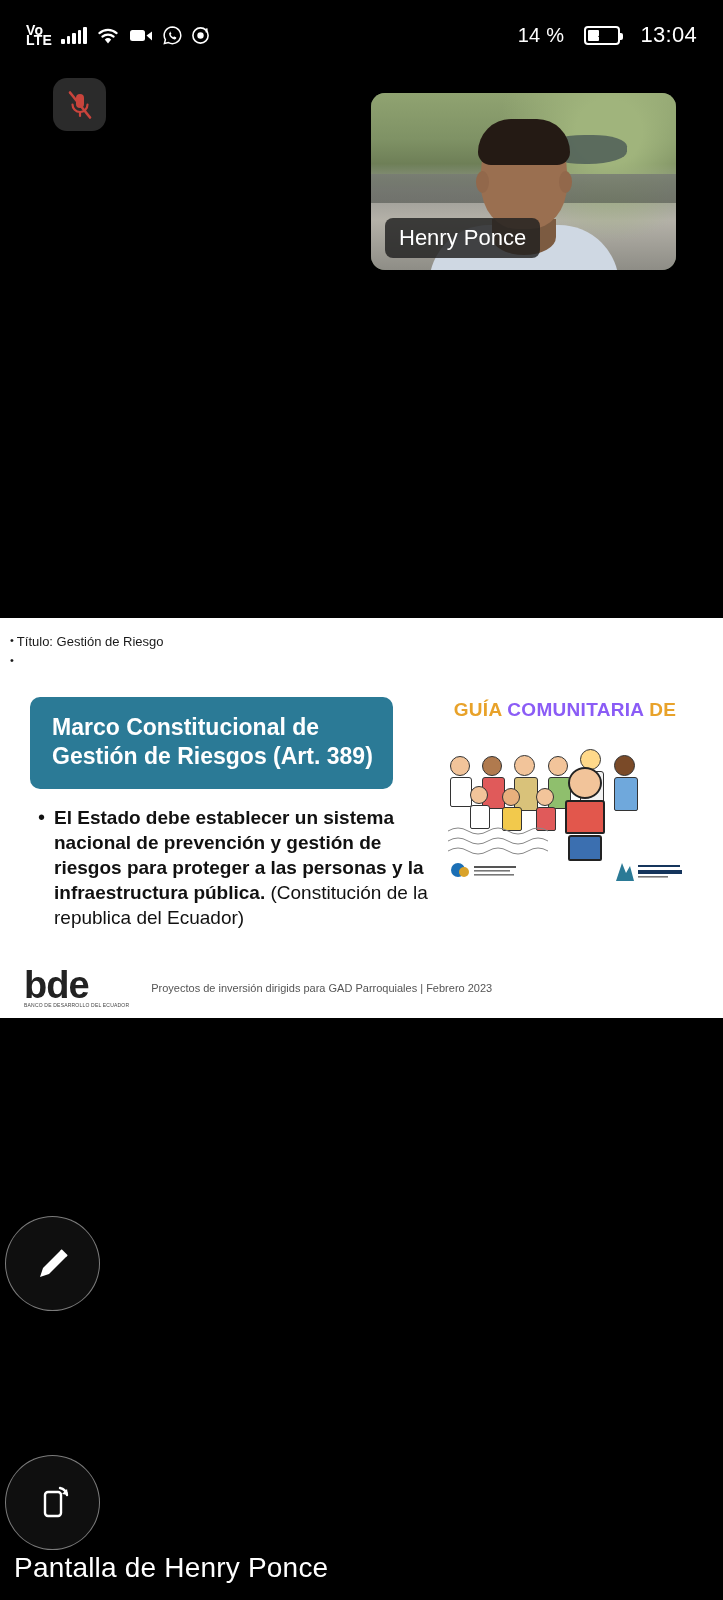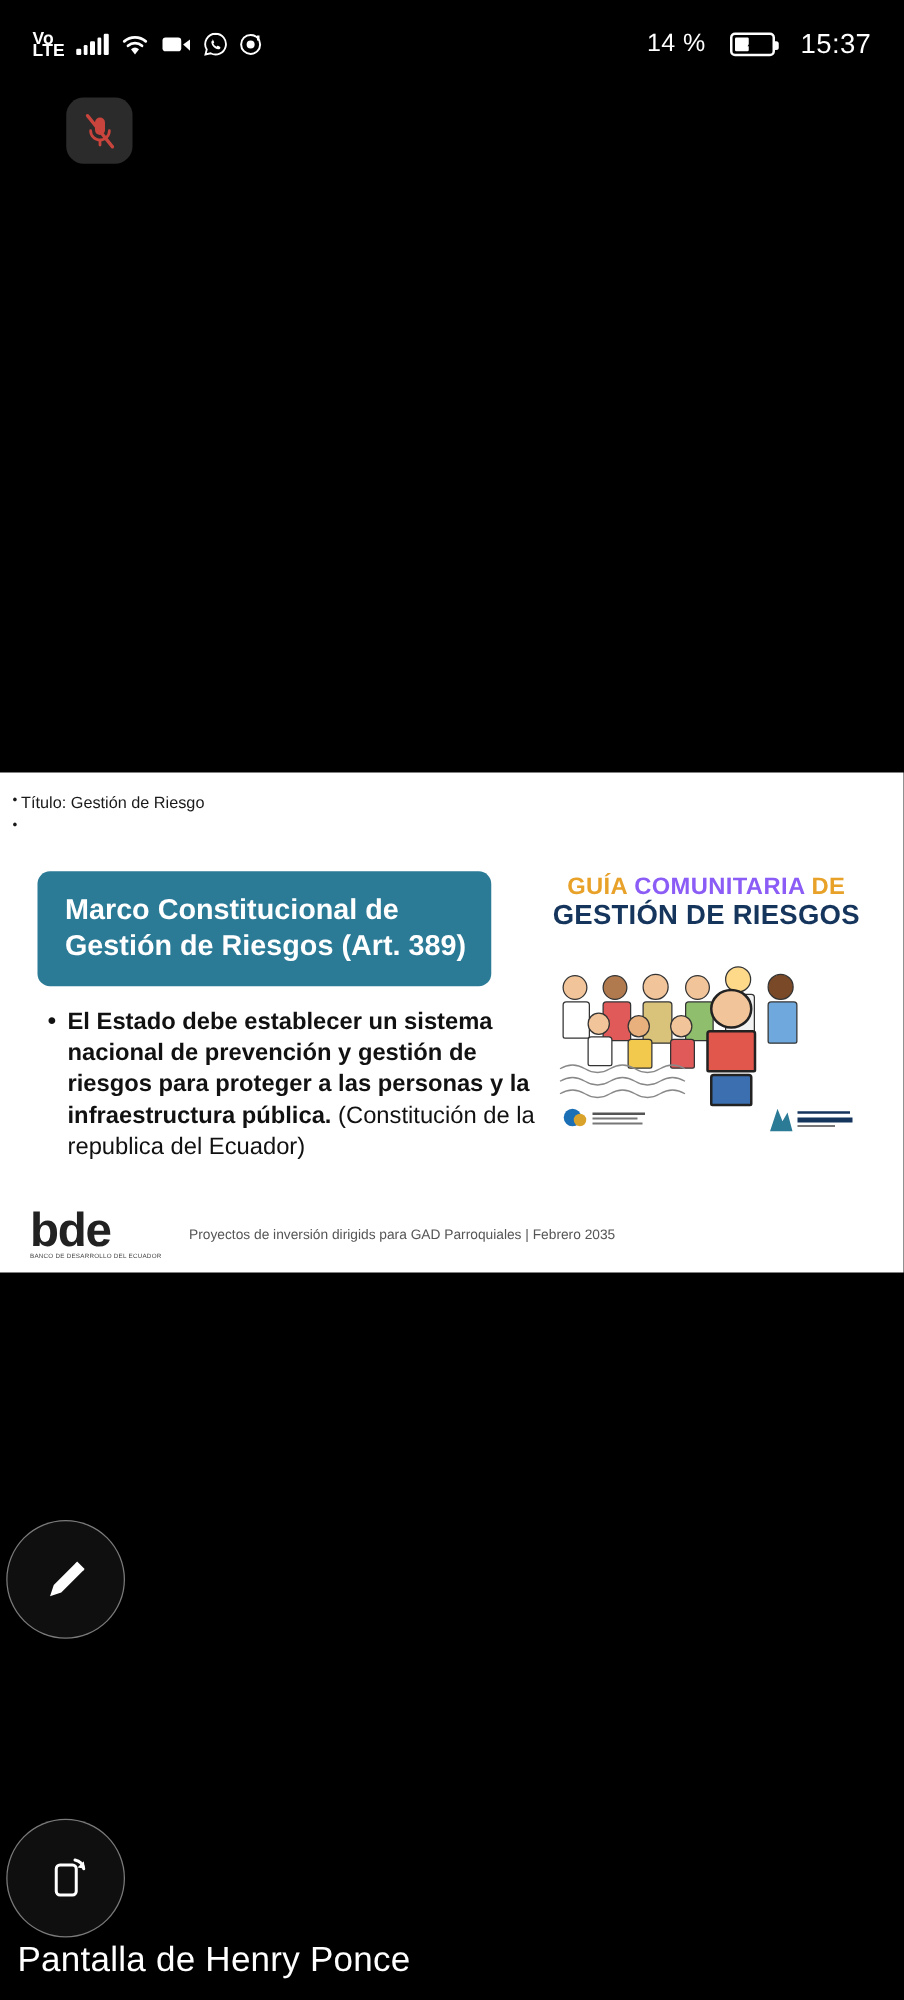--- a/index.html
+++ b/index.html
@@ -237,33 +237,47 @@
       </svg>
     </div>
     <div class="sb-right">
       <div class="batt-text">14 %</div>
       <div class="batt">
         <div class="fill"></div>
         <svg width="14" height="14" viewBox="0 0 14 14" style="position:absolute;left:9px;top:1px;">
           <path d="M8 1L3 8h3l-1 5 6-7H8z" fill="#000"></path>
         </svg>
       </div>
-      <div class="clock">15:37</div>
+      <div class="clock">13:04</div>
     </div>
   </div>
 
   <div class="mute-btn">
     <svg width="28" height="30" viewBox="0 0 28 30">
       <rect x="10" y="4" width="8" height="14" rx="4" fill="#c9443c"></rect>
       <path d="M6.5 14.5a7.5 7.5 0 0 0 15 0" stroke="#c9443c" stroke-width="2.2" fill="none" stroke-linecap="round"></path>
       <line x1="14" y1="22" x2="14" y2="26" stroke="#c9443c" stroke-width="2.2" stroke-linecap="round"></line>
       <line x1="4" y1="2.5" x2="24" y2="27.5" stroke="#c9443c" stroke-width="2.6" stroke-linecap="round"></line>
     </svg>
   </div>
 
+  <div class="self-tile">
+    <div class="self-bg">
+      <div class="lake"></div>
+    </div>
+    <div class="person">
+      <div class="shirt"></div>
+      <div class="collar"></div>
+      <div class="head"></div>
+      <div class="ear-l"></div>
+      <div class="ear-r"></div>
+      <div class="hair"></div>
+    </div>
+    <div class="name-chip">Henry Ponce</div>
+  </div>
 
   <div class="slide">
 
     <div class="slide-meta">
       <div class="row">
         <span class="dot">•</span>
         <span><b>Título:</b><span> Gestión de Riesgo</span></span>
       </div>
       <div class="row">
         <span class="dot">•</span>
@@ -276,21 +290,20 @@
         <div class="bullet">
           <span class="bdot">•</span>
           <span><b>El Estado debe establecer un sistema nacional de prevención y gestión de riesgos para proteger a las personas y la infraestructura pública.</b><span class="reg"> (Constitución de la republica del Ecuador)</span></span>
         </div>
       </div>
 
       <div class="right-col">
         <div class="guia-1">
           <span>GUÍA </span><span class="dark">COMUNITARIA</span><span> DE</span>
         </div>
-        <div class="guia-2">GESTIÓN DE RIESGOS</div>
 
         <div class="crowd">
 
           <div class="fig" style="left:10px; bottom:52px; width:20px;">
             <div class="fh" style="height:20px;background:#f2c49a;border:1.5px solid #333;"></div>
             <div class="fb" style="width:22px;height:30px;background:#fff;border:1.5px solid #333;"></div>
           </div>
           <div class="fig" style="left:42px; bottom:50px; width:20px;">
             <div class="fh" style="height:20px;background:#b07a4e;border:1.5px solid #333;"></div>
             <div class="fb" style="width:23px;height:32px;background:#e05a5a;border:1.5px solid #333;"></div>
@@ -353,21 +366,21 @@
           </svg>
         </div>
       </div>
     </div>
 
     <div class="slide-footer">
       <div>
         <div class="bde-logo">bde</div>
         <div class="bde-sub">BANCO DE DESARROLLO DEL ECUADOR</div>
       </div>
-      <div class="footer-text">Proyectos de inversión dirigids para GAD Parroquiales | Febrero 2035</div>
+      <div class="footer-text">Proyectos de inversión dirigids para GAD Parroquiales | Febrero 2023</div>
     </div>
   </div>
 
   <div class="fab fab-annotate">
     <svg width="46" height="46" viewBox="0 0 46 46">
       <path d="M10 36 l3-9 L31 9 l6 6 L19 33z" fill="#fff"></path>
       <path d="M31 9 l6 6" stroke="#fff" stroke-width="2"></path>
     </svg>
   </div>
 

